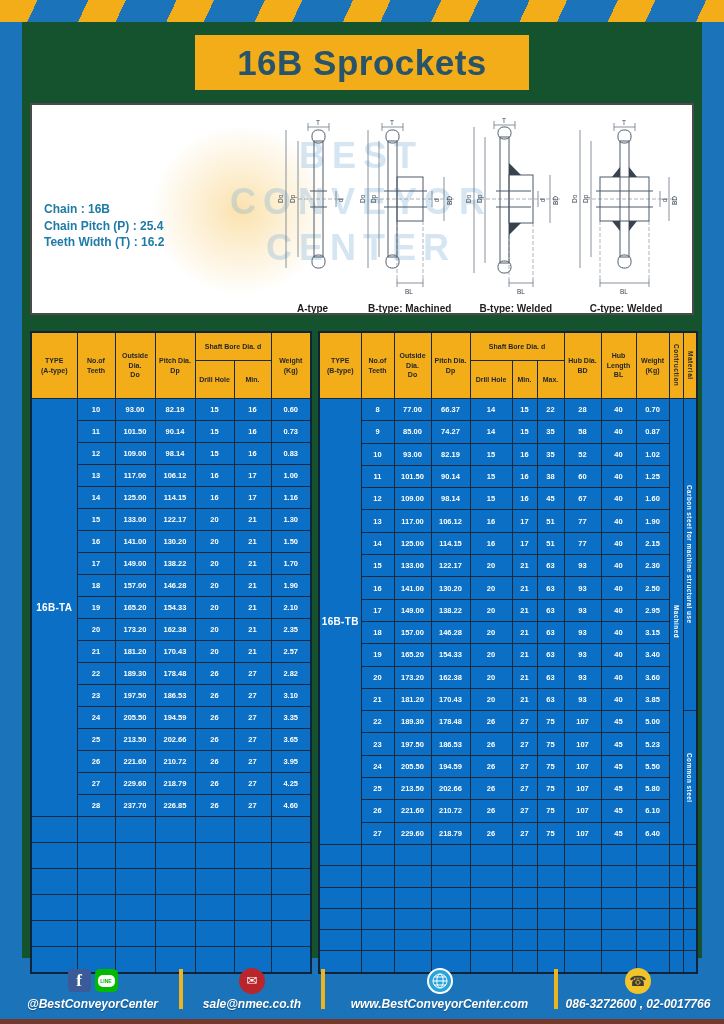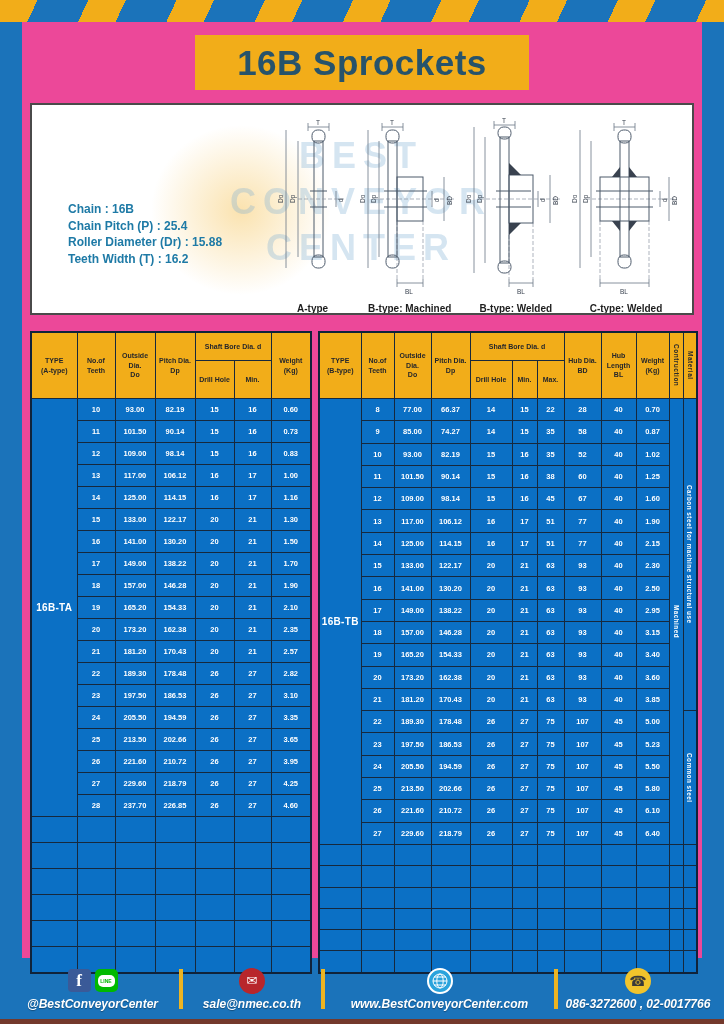--- a/index.html
+++ b/index.html
@@ -2,29 +2,29 @@
 <html><head>
 <meta charset="utf-8">
 <style>
   html,body{margin:0;padding:0;background:#555;}
   .page{position:relative;width:724px;height:1024px;margin:0 auto;background:#1b73ba;
         font-family:"Liberation Sans",sans-serif;overflow:hidden;}
   
   .stripes{position:absolute;top:0;left:0;right:0;height:22px;
            background:repeating-linear-gradient(115deg,#f2ad19 0 34px,#1b73ba 34px 80px);}
   
-  .sheet{position:absolute;top:22px;left:22px;right:22px;bottom:66px;background:#ec4899;padding:8px;box-sizing:border-box;}
+  .sheet{position:absolute;top:22px;left:22px;right:22px;bottom:66px;background:#14532d;padding:8px;box-sizing:border-box;}
   .title-banner{width:334px;height:55px;margin:5px auto 0;background:#f2ad19;
                 display:flex;align-items:center;justify-content:center;}
   .title-banner span{font-size:35px;font-weight:bold;color:#27536b;letter-spacing:.5px;}
   
   .spec-box{margin-top:13px;height:212px;border:2px solid #4a4a4a;display:flex;position:relative;
             background:#fff;box-sizing:border-box;overflow:hidden;}
   .spec-text{width:36%;box-sizing:border-box;padding:96px 0 0 12px;position:relative;z-index:2;}
-  .spec-line{font-size:12px;font-weight:bold;color:#1e7aa6;line-height:16.5px;white-space:nowrap;margin-left:24px;}
+  .spec-line{font-size:12px;font-weight:bold;color:#1e7aa6;line-height:16.5px;white-space:nowrap;}
   .diagrams{flex:1;display:flex;justify-content:space-between;align-items:flex-start;
             padding:12px 10px 0 0;position:relative;z-index:1;}
   .wm{position:absolute;left:30%;top:28px;z-index:0;text-align:center;pointer-events:none;}
   .wm div{font-size:36px;font-weight:800;letter-spacing:7px;line-height:46px;color:rgba(125,175,212,.32);}
   .wm-blob{position:absolute;left:18%;top:20px;width:180px;height:170px;z-index:0;
            background:radial-gradient(closest-side,rgba(242,173,25,.35),rgba(242,173,25,0));}
   figure{margin:0;display:flex;flex-direction:column;align-items:center;justify-content:center;}
   figcaption{font-size:10px;font-weight:600;color:#1d1d1d;margin-top:2px;white-space:nowrap;}
   .dg-shape{stroke:#4d5a6b;stroke-width:1;fill:none;}
   .dg-fill{fill:#39424f;stroke:none;}
@@ -80,21 +80,20 @@
     <div class="spec-box">
       <div class="wm-blob"></div>
       <div class="wm">
         <div>BEST</div>
         <div>CONVEYOR</div>
         <div>CENTER</div>
       </div>
       <div class="spec-text">
         <div class="spec-line">Chain  :  16B</div>
         <div class="spec-line">Chain Pitch (P)  :  25.4</div>
-        <div class="spec-line">Roller Diameter (Dr)  : 15.88</div>
         <div class="spec-line">Teeth Width (T)  :  16.2</div>
       </div>
       <div class="diagrams">
 
         <figure>
           <svg width="86" height="184" viewBox="0 0 86 184">
             <g class="dg-dim">
               <line x1="38" y1="10" x2="59" y2="10"></line>
                 <line x1="38" y1="6" x2="38" y2="14"></line>
                 <line x1="59" y1="6" x2="59" y2="14"></line>

